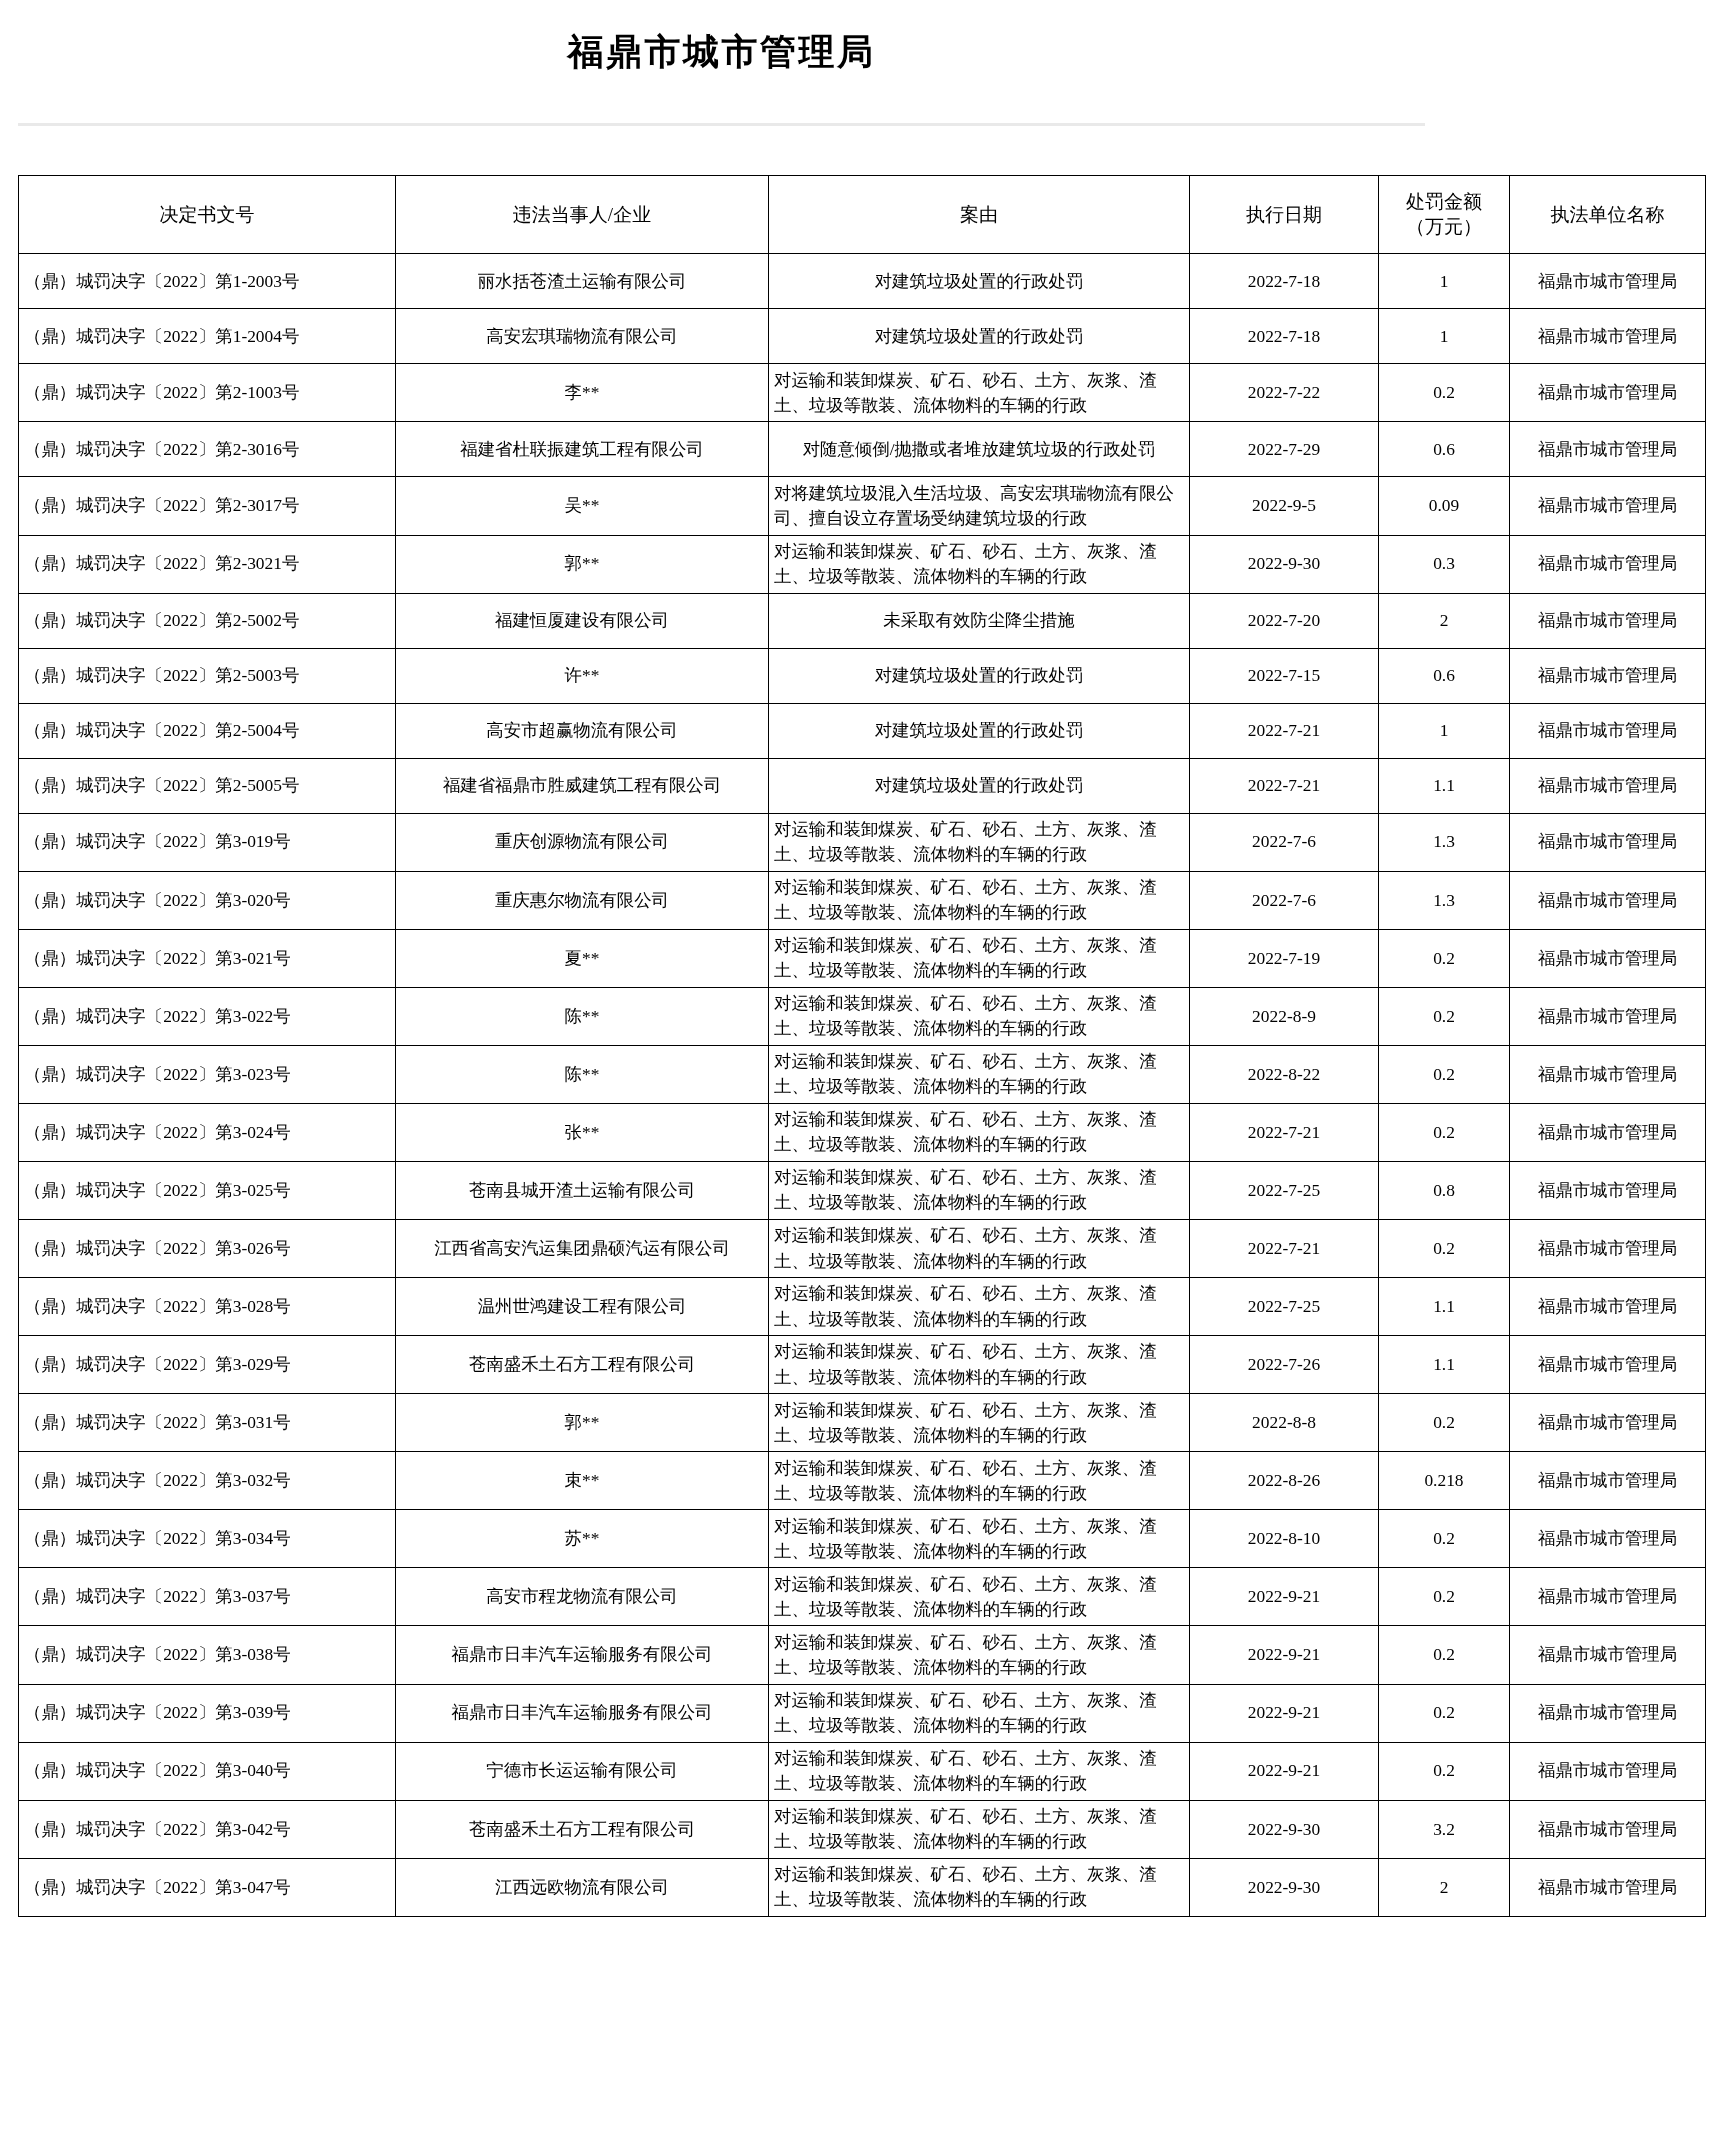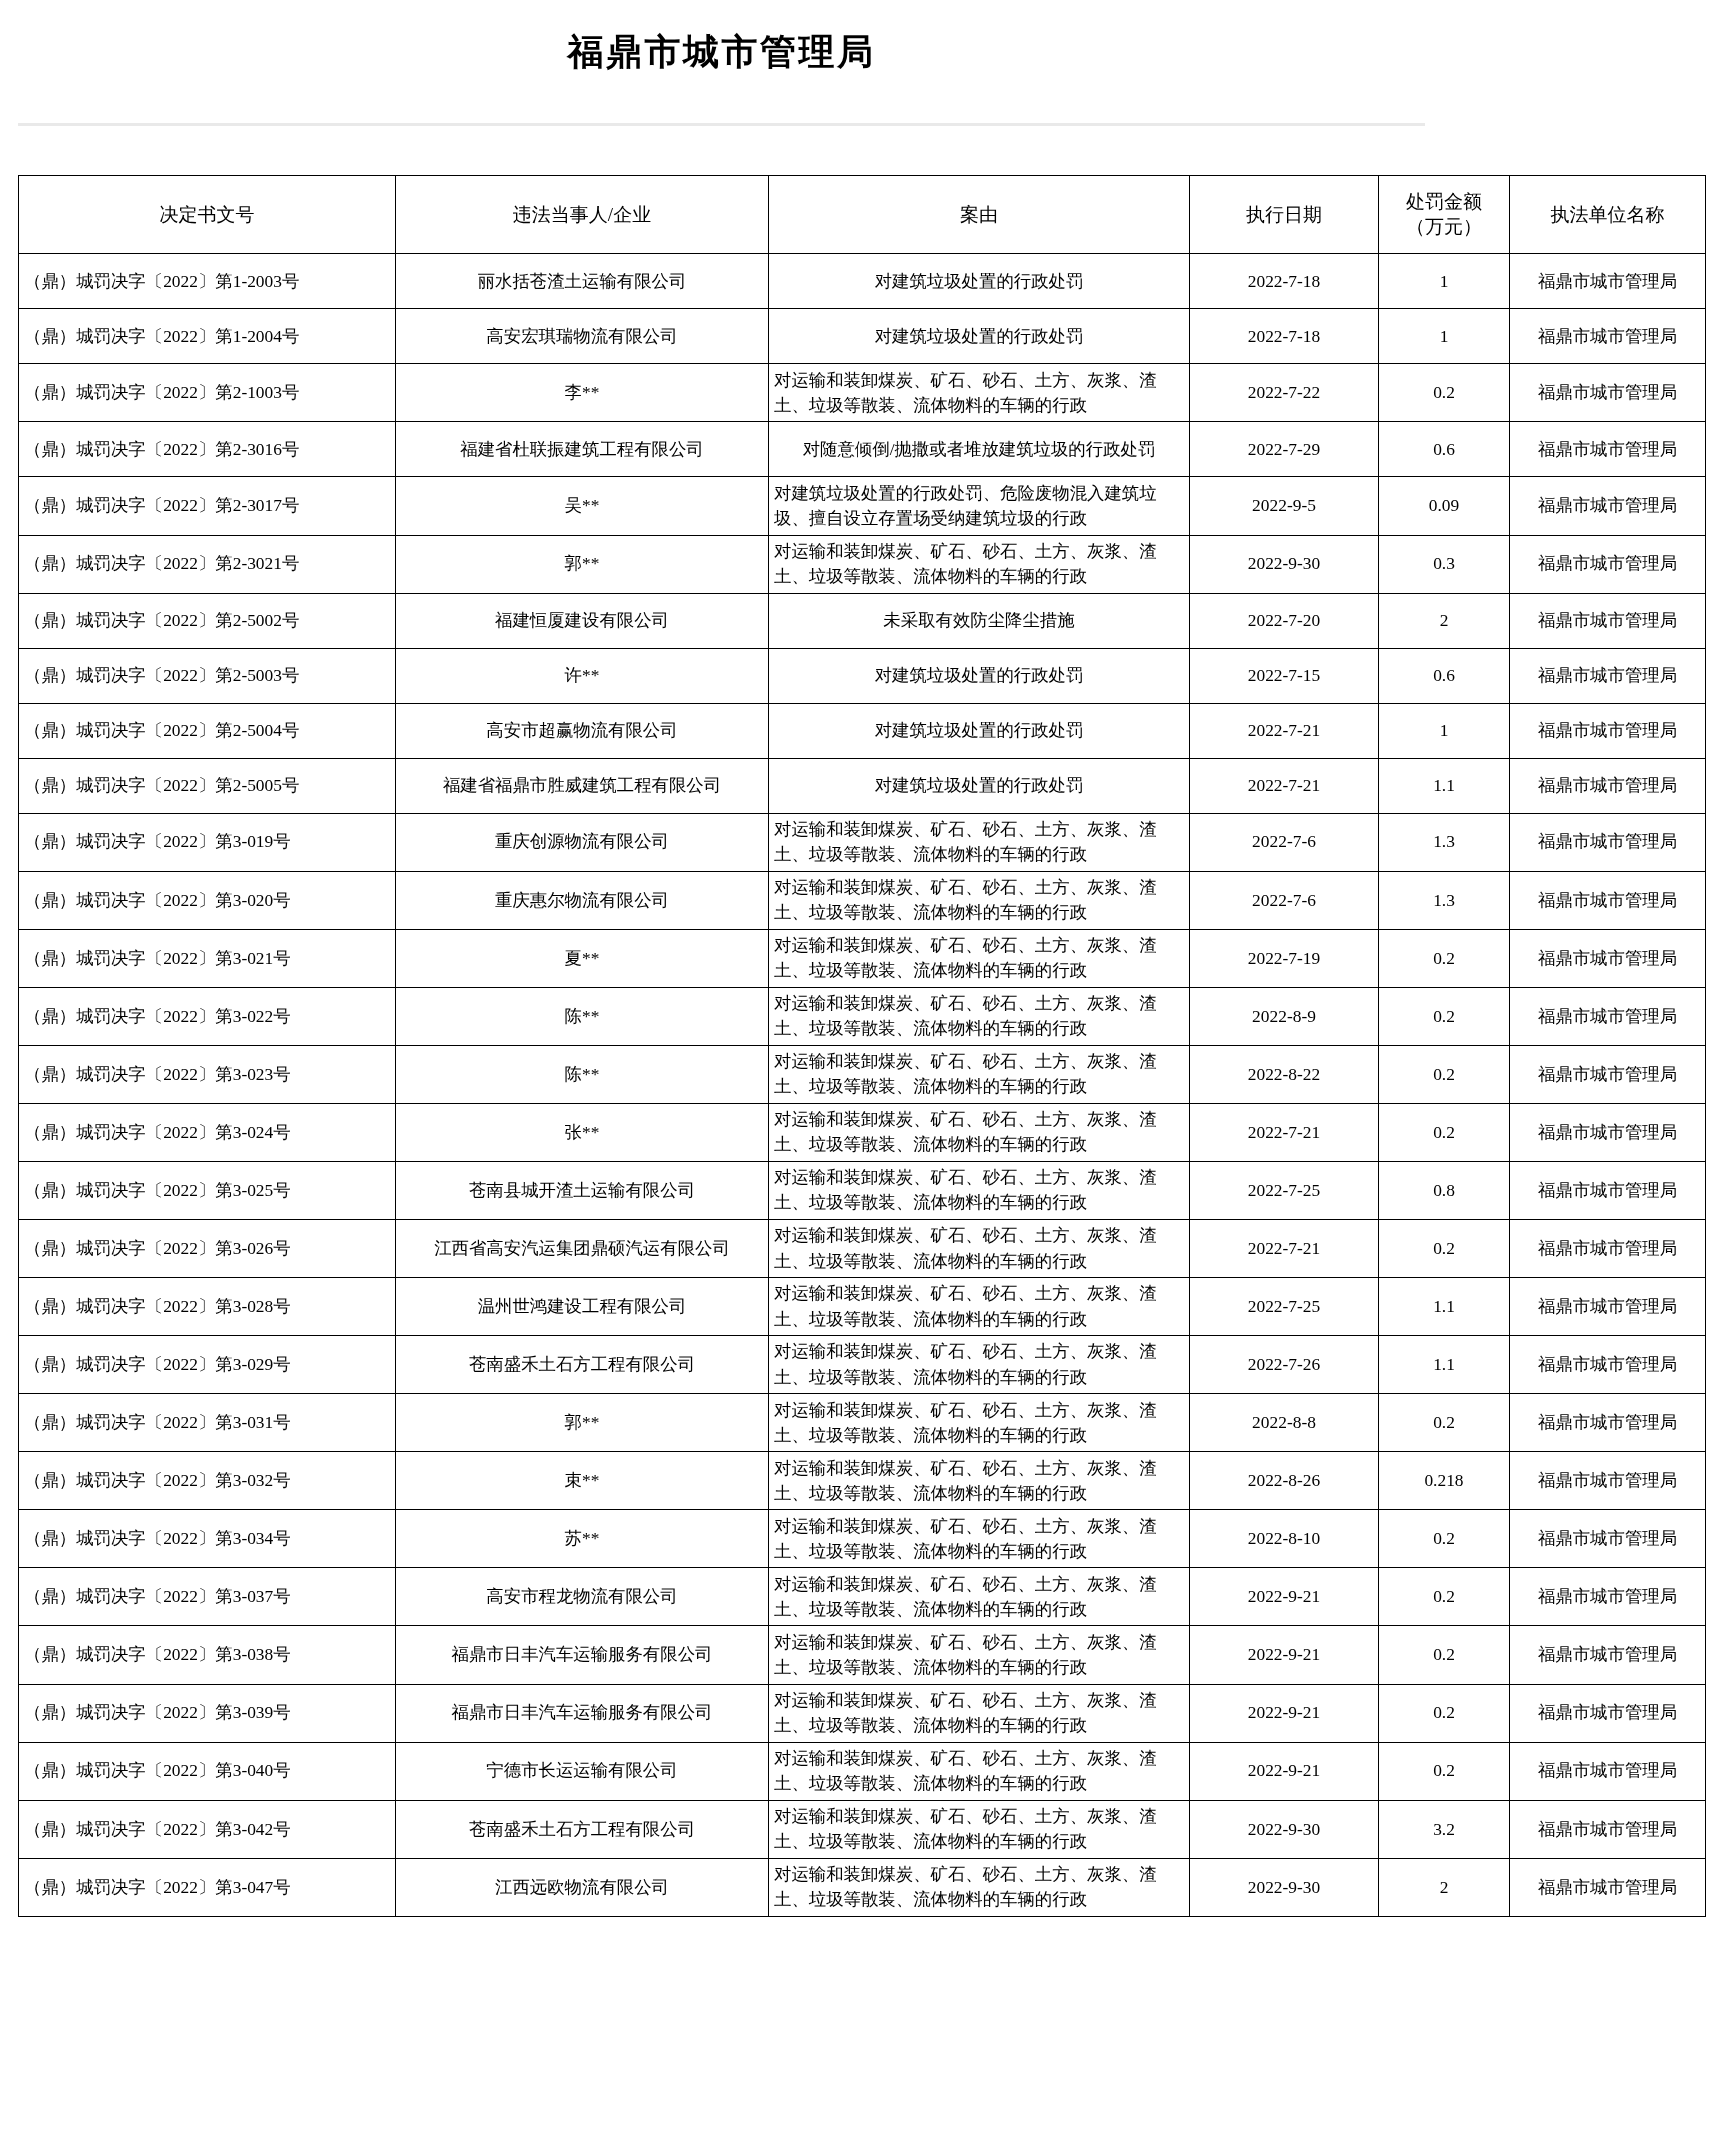--- a/index.html
+++ b/index.html
@@ -131,21 +131,21 @@
           <td class="c-doc">（鼎）城罚决字〔2022〕第2-3016号</td>
           <td class="c-party">福建省杜联振建筑工程有限公司</td>
           <td class="c-case short">对随意倾倒/抛撒或者堆放建筑垃圾的行政处罚</td>
           <td class="c-date">2022-7-29</td>
           <td class="c-amt">0.6</td>
           <td class="c-unit">福鼎市城市管理局</td>
         </tr>
         <tr>
           <td class="c-doc">（鼎）城罚决字〔2022〕第2-3017号</td>
           <td class="c-party">吴**</td>
-          <td class="c-case">对建筑垃圾处置的行政处罚、危险废物混入建筑垃圾、擅自设立存置场受纳建筑垃圾的行政</td>
+          <td class="c-case">对将建筑垃圾混入生活垃圾、高安宏琪瑞物流有限公司、擅自设立存置场受纳建筑垃圾的行政</td>
           <td class="c-date">2022-9-5</td>
           <td class="c-amt">0.09</td>
           <td class="c-unit">福鼎市城市管理局</td>
         </tr>
         <tr>
           <td class="c-doc">（鼎）城罚决字〔2022〕第2-3021号</td>
           <td class="c-party">郭**</td>
           <td class="c-case">对运输和装卸煤炭、矿石、砂石、土方、灰浆、渣土、垃圾等散装、流体物料的车辆的行政</td>
           <td class="c-date">2022-9-30</td>
           <td class="c-amt">0.3</td>

